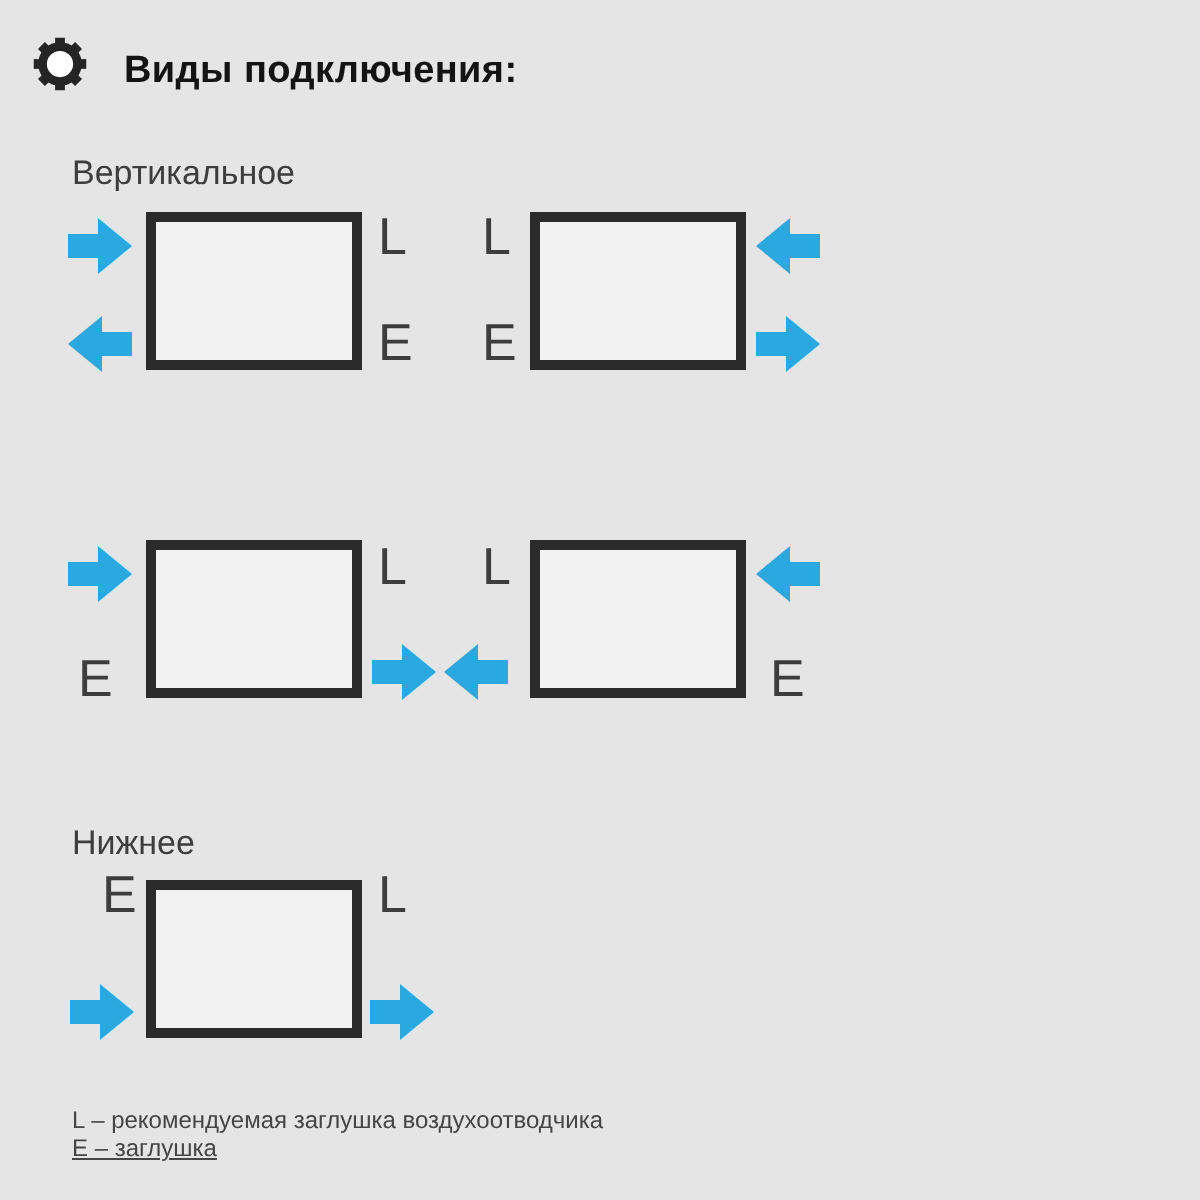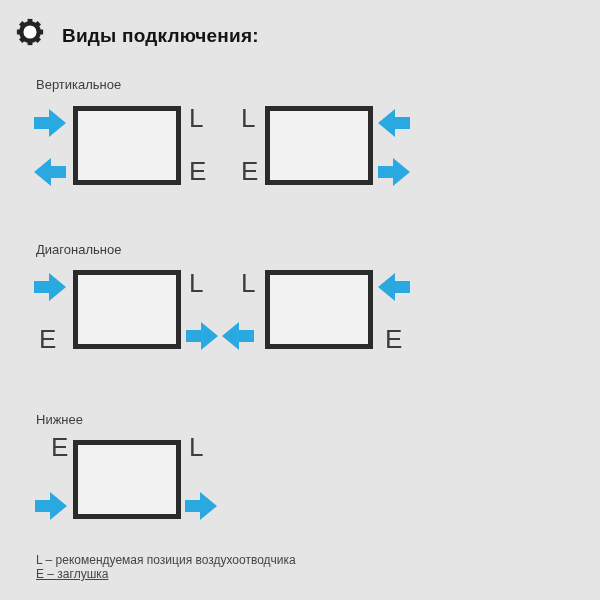--- a/index.html
+++ b/index.html
@@ -13,21 +13,21 @@
   }
   .abs { position: absolute; }
   .header-title {
     font-size: 19px;
     font-weight: 700;
     color: #141414;
     letter-spacing: 0.2px;
     white-space: nowrap;
   }
   .section-title {
-    font-size: 13px;
+    font-size: 17px;
     font-weight: 400;
     color: #3d3d3d;
     white-space: nowrap;
   }
   .radiator {
     width: 108px;
     height: 79px;
     box-sizing: border-box;
     background: #f2f2f2;
     border: 5px solid #2b2b2b;
@@ -94,21 +94,20 @@
     <svg viewBox="0 0 32 28">
         <polygon points="0,8 15,8 15,0 32,14 15,28 15,20 0,20"></polygon>
       </svg>
   </div>
   <div class="abs arrow" style="left:378px; top:158px;">
     <svg viewBox="0 0 32 28">
         <polygon points="0,8 15,8 15,0 32,14 15,28 15,20 0,20"></polygon>
       </svg>
   </div>
 
-  <div class="abs section-title" style="left:36px; top:242px;">Диагональное</div>
 
   <div class="abs arrow" style="left:34px; top:273px;">
     <svg viewBox="0 0 32 28">
         <polygon points="0,8 15,8 15,0 32,14 15,28 15,20 0,20"></polygon>
       </svg>
   </div>
   <div class="abs radiator" style="left:73px; top:270px;"></div>
   <div class="abs port-label" style="left:39px; top:326px;">E</div>
   <div class="abs port-label" style="left:189px; top:270px;">L</div>
   <div class="abs arrow" style="left:186px; top:322px;">
@@ -140,16 +139,16 @@
     <svg viewBox="0 0 32 28">
         <polygon points="0,8 15,8 15,0 32,14 15,28 15,20 0,20"></polygon>
       </svg>
   </div>
   <div class="abs arrow" style="left:185px; top:492px;">
     <svg viewBox="0 0 32 28">
         <polygon points="0,8 15,8 15,0 32,14 15,28 15,20 0,20"></polygon>
       </svg>
   </div>
 
-  <div class="abs legend-line" style="left:36px; top:553px;">L – рекомендуемая позиция воздухоотводчика</div>
+  <div class="abs legend-line" style="left:36px; top:553px;">L – рекомендуемая заглушка воздухоотводчика</div>
   <div class="abs legend-line" style="left:36px; top:567px;text-decoration:underline;">E – заглушка</div>
 
 </div>
 
 </body></html>

